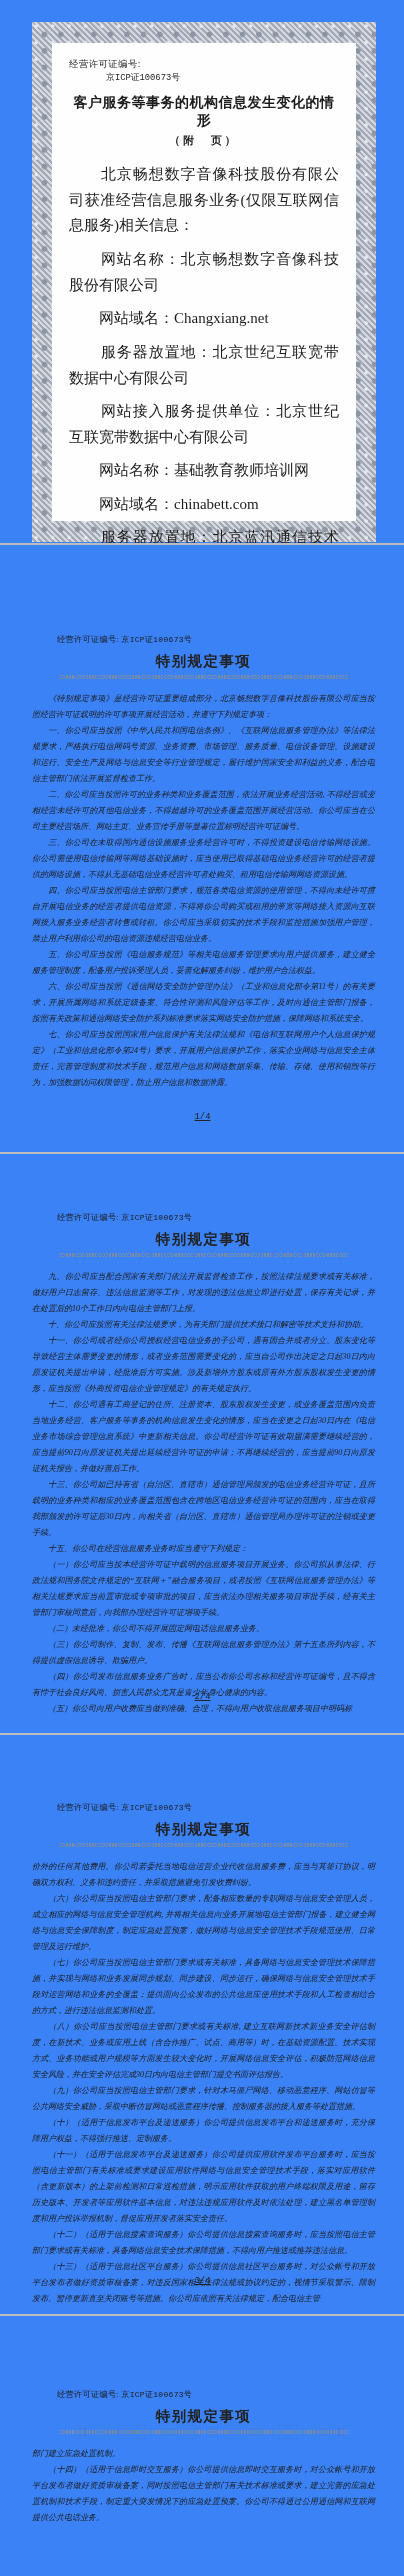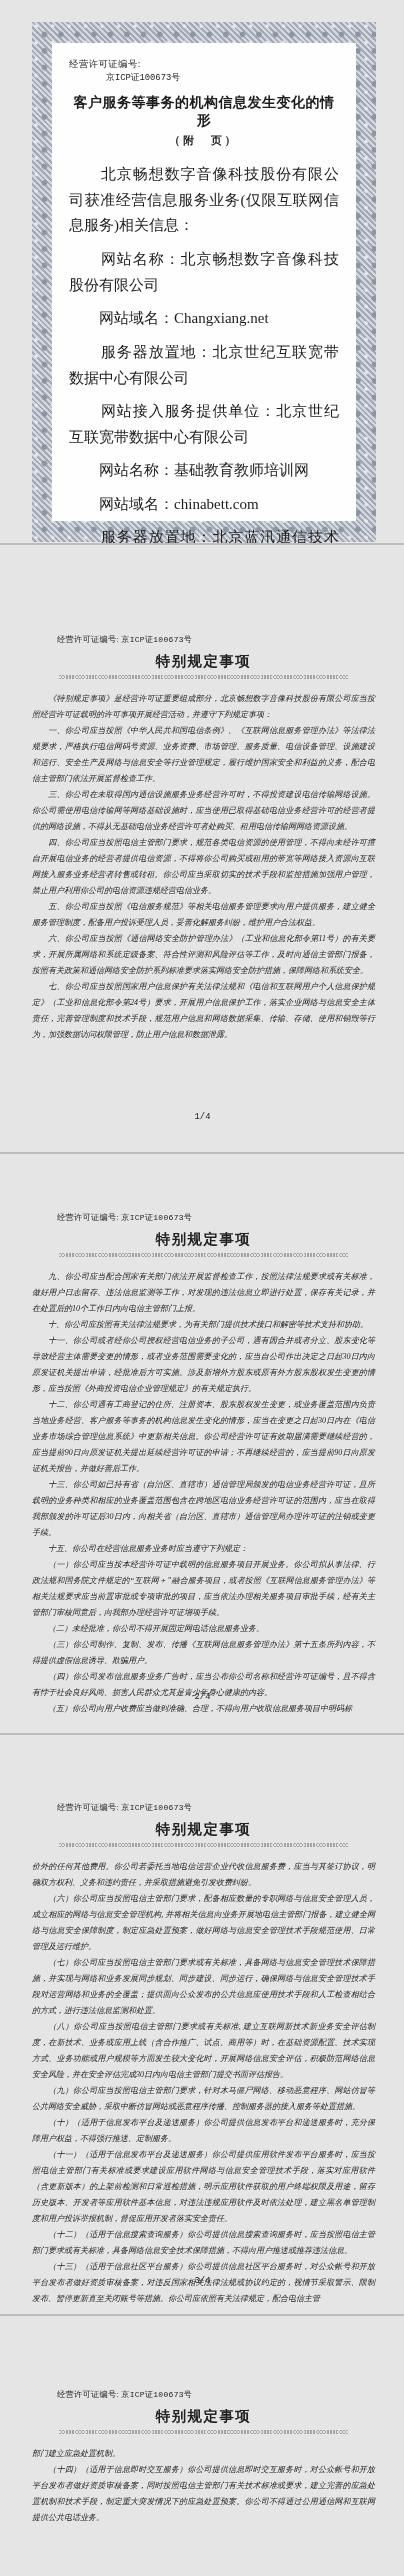--- a/index.html
+++ b/index.html
@@ -1,17 +1,17 @@
 <!DOCTYPE html>
 <html style="font-size:8.2px"><head>
 <meta charset="utf-8">
 <style>
   html,body{margin:0;padding:0;background:#ffffff;}
   body{width:405px;font-family:"Liberation Serif","DejaVu Serif",serif;color:#1c1c1c;}
-  .page{position:relative;background:#e5e5e5;box-sizing:border-box;border-bottom:2.1px solid #bdbdbd;overflow:hidden;}
+  .page{position:relative;background:#3b82f6;box-sizing:border-box;border-bottom:2.1px solid #bdbdbd;overflow:hidden;}
   .page:last-child{border-bottom:none;}
 
   
   #cover{height:545px;padding:22px 29px 0 32px;}
   .cert-border{height:520px;box-sizing:border-box;padding:20.6px 19.6px;
     background-color:#b3bac5;
     background-image:
       radial-gradient(circle at 4.1px 4.1px, #e6e9ee 1.5px, rgba(0,0,0,0) 2.1px),
       radial-gradient(circle at 12.4px 12.4px, #8d95a3 2.6px, rgba(0,0,0,0) 3.1px),
       repeating-linear-gradient(45deg, rgba(255,255,255,.45) 0 2.1px, rgba(40,50,70,.12) 2.1px 4.1px);
@@ -28,21 +28,21 @@
   .spec .hdr{font-size:8.2px;margin-left:25px;letter-spacing:0.3px;}
   .spec .hdr .no{font-family:"Liberation Mono","DejaVu Sans Mono",monospace;font-size:8px;}
   .spec h2{text-align:center;font-size:14.4px;font-weight:bold;letter-spacing:1.5px;margin:7.2px 0 4.1px 0;color:#222;}
   .zigzag{height:3.6px;width:84%;margin:0 auto;opacity:.75;
     background:
       repeating-linear-gradient(115deg,#8f8f8f 0 0.8px,rgba(0,0,0,0) 0.8px 2.6px),
       repeating-linear-gradient(65deg,#8f8f8f 0 0.8px,rgba(0,0,0,0) 0.8px 2.6px);}
   .spec .body{margin-top:12.4px;}
   .spec .body .para{margin:0;font-size:8px;line-height:16px;text-align:justify;white-space:pre-wrap;font-style:italic;}
   .pagenum{position:absolute;left:0;right:0;text-align:center;font-size:8.8px;
-    font-family:"Liberation Mono","DejaVu Sans Mono",monospace;color:#222;}
+    font-family:"Liberation Mono","DejaVu Sans Mono",monospace;color:#222;text-decoration:underline;}
   #p2{height:609px;} #p2 .hdr{padding-top:89px;} #p2 .pagenum{bottom:30px;}
   #p3{height:581px;} #p3 .hdr{padding-top:58px;} #p3 .pagenum{bottom:31px;}
   #p4{height:581px;} #p4 .hdr{padding-top:67px;} #p4 .pagenum{bottom:28px;}
   #p5{height:557px;} #p5 .hdr{padding-top:73px;}
 </style>
 </head>
 <body>
 
 <section class="page" id="cover">
   <div class="cert-border">
@@ -73,20 +73,21 @@
 <section class="page spec" id="p2">
   <div class="hdr">
     <span>经营许可证编号:</span>
     <span class="no">京ICP证100673号</span>
   </div>
   <h2>特别规定事项</h2>
   <div class="zigzag"></div>
   <div class="body">
       <p class="para">　　《特别规定事项》是经营许可证重要组成部分，北京畅想数字音像科技股份有限公司应当按照经营许可证载明的许可事项开展经营活动，并遵守下列规定事项：</p>
       <p class="para">　　一、你公司应当按照《中华人民共和国电信条例》、《互联网信息服务管理办法》等法律法规要求，严格执行电信网码号资源、业务资费、市场管理、服务质量、电信设备管理、设施建设和运行、安全生产及网络与信息安全等行业管理规定，履行维护国家安全和利益的义务，配合电信主管部门依法开展监督检查工作。</p>
+      <p class="para">　　二、你公司应当按照许可的业务种类和业务覆盖范围，依法开展业务经营活动, 不得经营或变相经营未经许可的其他电信业务，不得超越许可的业务覆盖范围开展经营活动。你公司应当在公司主要经营场所、网站主页、业务宣传手册等显著位置标明经营许可证编号。</p>
       <p class="para">　　三、你公司在未取得国内通信设施服务业务经营许可时，不得投资建设电信传输网络设施。你公司需使用电信传输网等网络基础设施时，应当使用已取得基础电信业务经营许可的经营者提供的网络设施，不得从无基础电信业务经营许可者处购买、租用电信传输网网络资源设施。</p>
       <p class="para">　　四、你公司应当按照电信主管部门要求，规范各类电信资源的使用管理，不得向未经许可擅自开展电信业务的经营者提供电信资源，不得将你公司购买或租用的带宽等网络接入资源向互联网接入服务业务经营者转售或转租。你公司应当采取切实的技术手段和监控措施加强用户管理，禁止用户利用你公司的电信资源违规经营电信业务。</p>
       <p class="para">　　五、你公司应当按照《电信服务规范》等相关电信服务管理要求向用户提供服务，建立健全服务管理制度，配备用户投诉受理人员，妥善化解服务纠纷，维护用户合法权益。</p>
       <p class="para">　　六、你公司应当按照《通信网络安全防护管理办法》（工业和信息化部令第11号）的有关要求，开展所属网络和系统定级备案、符合性评测和风险评估等工作，及时向通信主管部门报备，按照有关政策和通信网络安全防护系列标准要求落实网络安全防护措施，保障网络和系统安全。</p>
       <p class="para">　　七、你公司应当按照国家用户信息保护有关法律法规和《电信和互联网用户个人信息保护规定》（工业和信息化部令第24号）要求，开展用户信息保护工作，落实企业网络与信息安全主体责任，完善管理制度和技术手段，规范用户信息和网络数据采集、传输、存储、使用和销毁等行为，加强数据访问权限管理，防止用户信息和数据泄露。</p>
     </div>
   <div class="pagenum">1/4</div>
 </section>
 
 <section class="page spec" id="p3">

